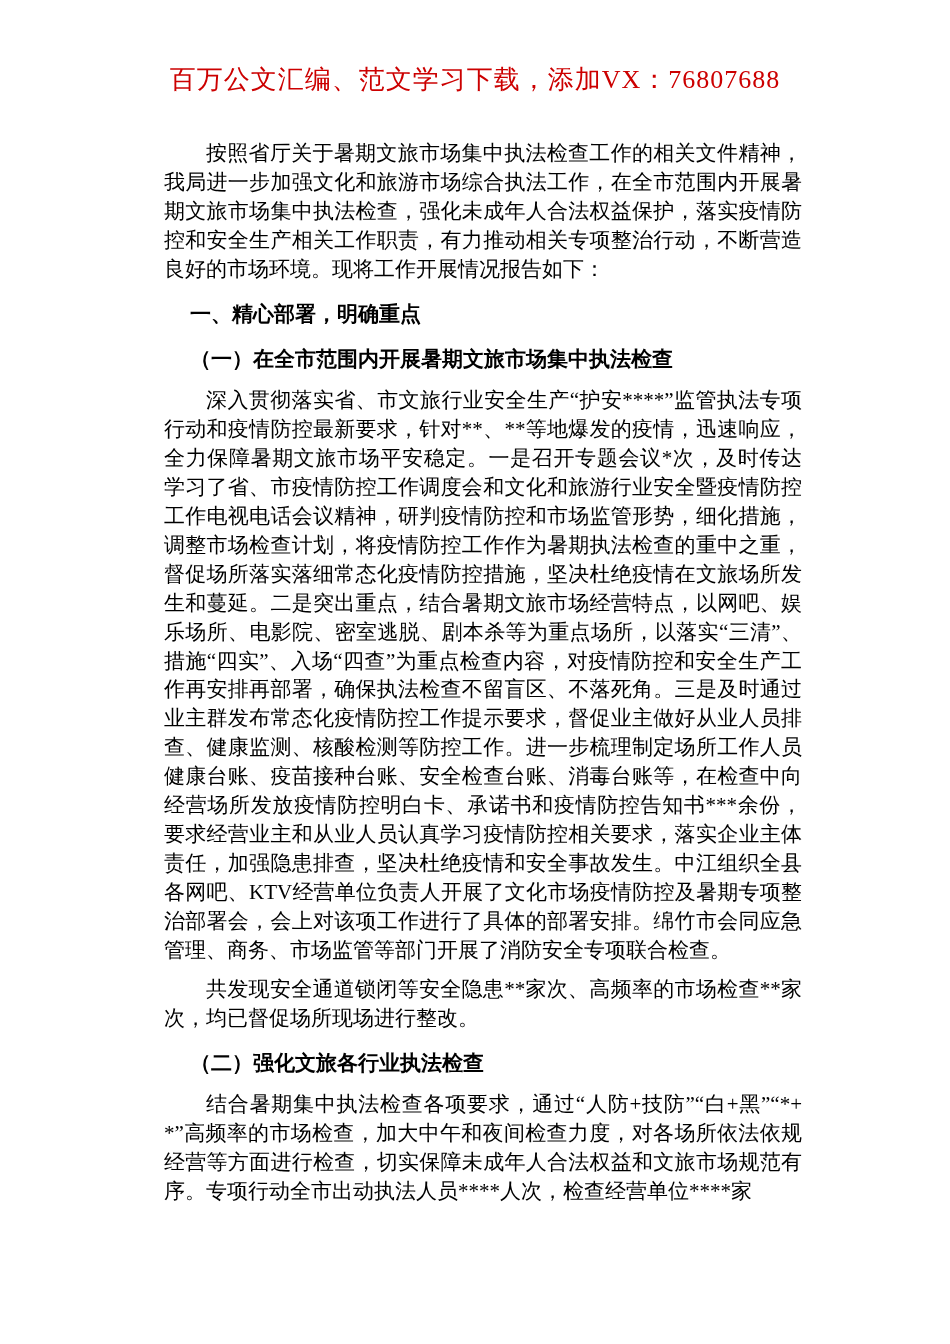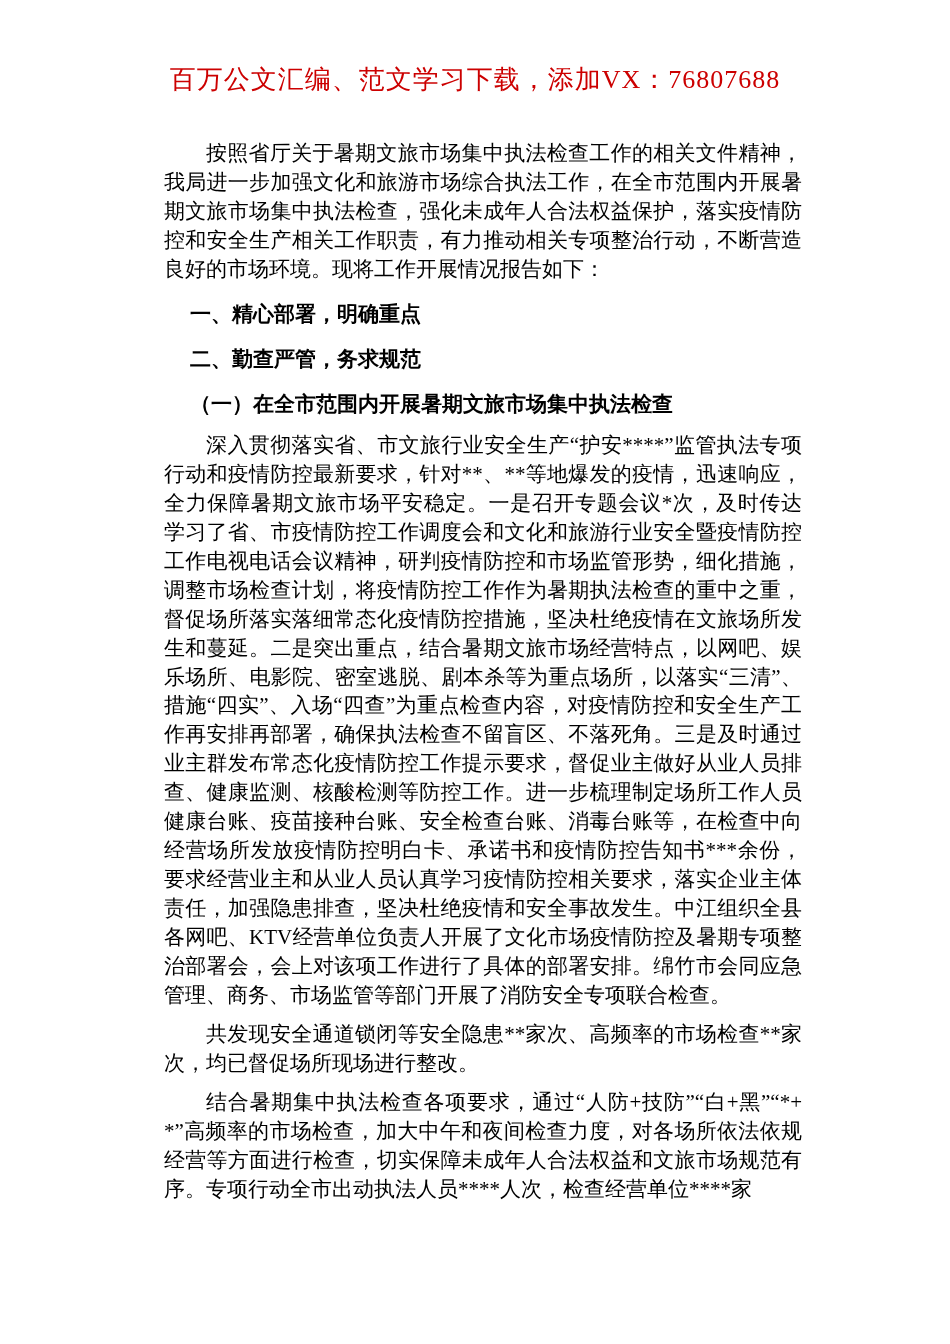--- a/index.html
+++ b/index.html
@@ -51,26 +51,26 @@
 
   <div class="banner" style="color: rgb(204, 0, 0);">百万公文汇编、范文学习下载，添加VX：76807688</div>
 
   <div class="doc-body">
 
     <p class="para">按照省厅关于暑期文旅市场集中执法检查工作的相关文件精神，我局进一步加强文化和旅游市场综合执法工作，在全市范围内开展暑期文旅市场集中执法检查，强化未成年人合法权益保护，落实疫情防控和安全生产相关工作职责，有力推动相关专项整治行动，不断营造良好的市场环境。现将工作开展情况报告如下：</p>
 
     <p class="h1">一、精心部署，明确重点</p>
 
 
-    <p class="h1">二、勤查严管，务求规范</p>
 
     <p class="h2">（一）在全市范围内开展暑期文旅市场集中执法检查</p>
 
     <p class="para">深入贯彻落实省、市文旅行业安全生产“护安****”监管执法专项行动和疫情防控最新要求，针对**、**等地爆发的疫情，迅速响应，全力保障暑期文旅市场平安稳定。一是召开专题会议*次，及时传达学习了省、市疫情防控工作调度会和文化和旅游行业安全暨疫情防控工作电视电话会议精神，研判疫情防控和市场监管形势，细化措施，调整市场检查计划，将疫情防控工作作为暑期执法检查的重中之重，督促场所落实落细常态化疫情防控措施，坚决杜绝疫情在文旅场所发生和蔓延。二是突出重点，结合暑期文旅市场经营特点，以网吧、娱乐场所、电影院、密室逃脱、剧本杀等为重点场所，以落实“三清”、措施“四实”、入场“四查”为重点检查内容，对疫情防控和安全生产工作再安排再部署，确保执法检查不留盲区、不落死角。三是及时通过业主群发布常态化疫情防控工作提示要求，督促业主做好从业人员排查、健康监测、核酸检测等防控工作。进一步梳理制定场所工作人员健康台账、疫苗接种台账、安全检查台账、消毒台账等，在检查中向经营场所发放疫情防控明白卡、承诺书和疫情防控告知书***余份，要求经营业主和从业人员认真学习疫情防控相关要求，落实企业主体责任，加强隐患排查，坚决杜绝疫情和安全事故发生。中江组织全县各网吧、KTV经营单位负责人开展了文化市场疫情防控及暑期专项整治部署会，会上对该项工作进行了具体的部署安排。绵竹市会同应急管理、商务、市场监管等部门开展了消防安全专项联合检查。</p>
 
     <p class="para">共发现安全通道锁闭等安全隐患**家次、高频率的市场检查**家次，均已督促场所现场进行整改。</p>
 
+    <p class="h2">（二）强化文旅各行业执法检查</p>
 
     <p class="para">结合暑期集中执法检查各项要求，通过“人防+技防”“白+黑”“*+*”高频率的市场检查，加大中午和夜间检查力度，对各场所依法依规经营等方面进行检查，切实保障未成年人合法权益和文旅市场规范有序。专项行动全市出动执法人员****人次，检查经营单位****家</p>
 
   </div>
 
 </div>
 
 </body></html>

